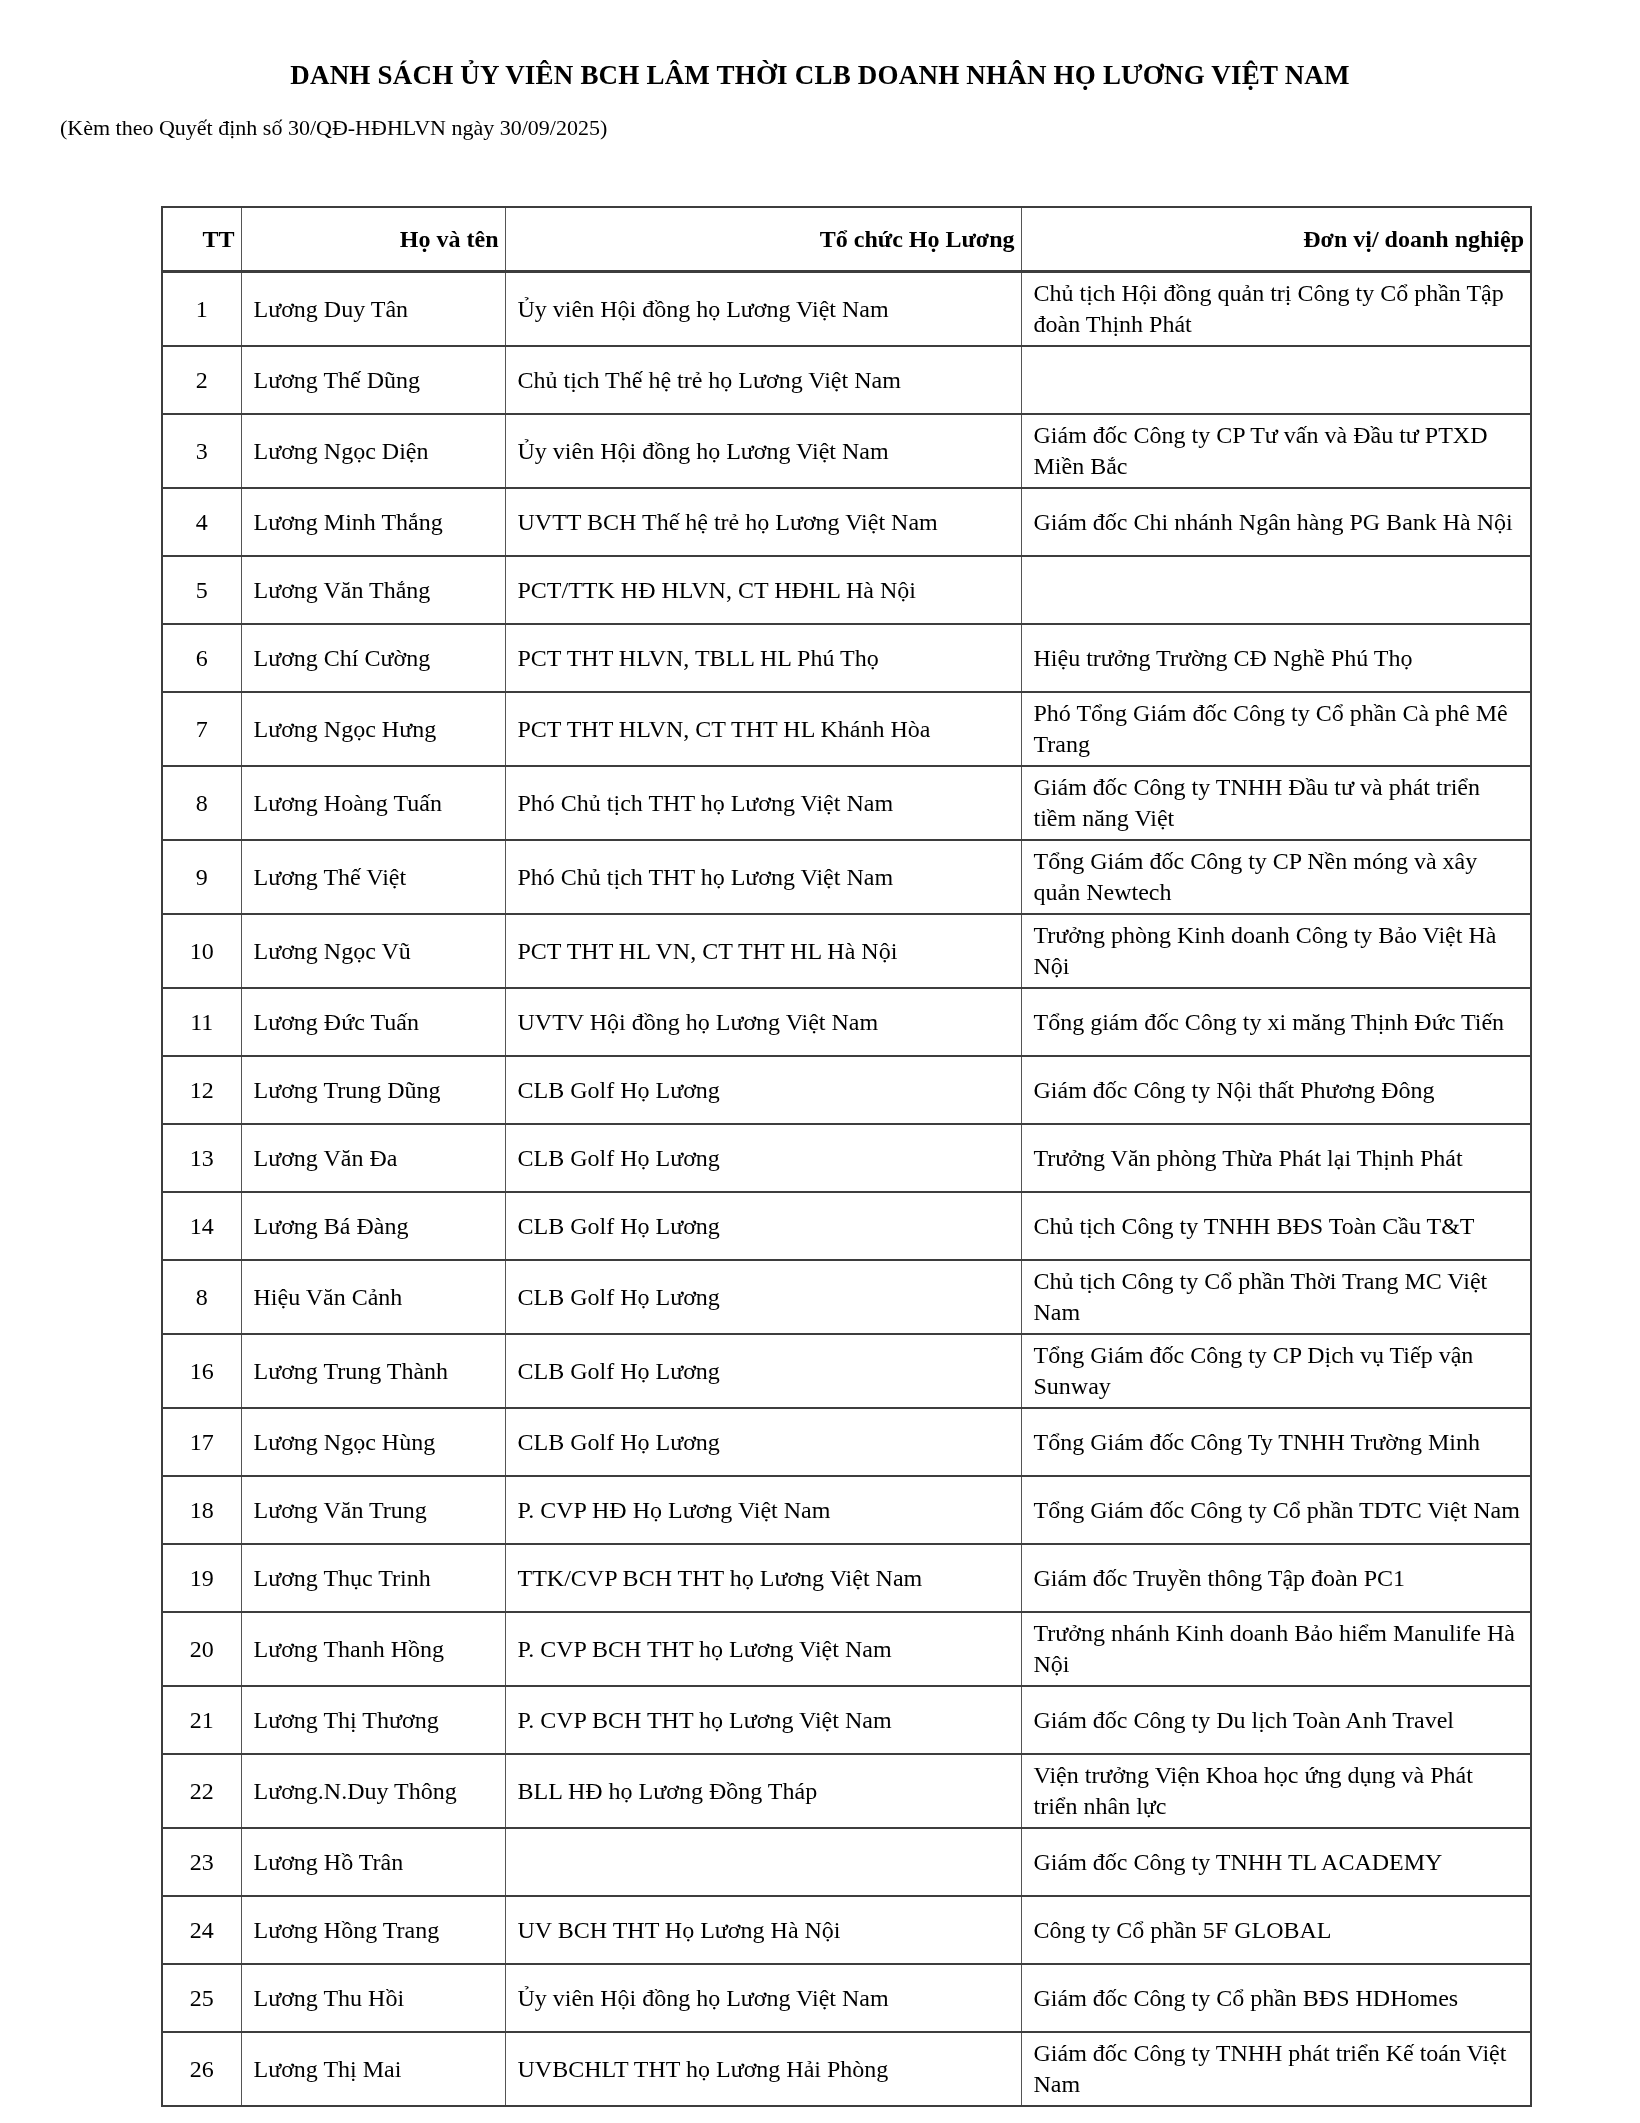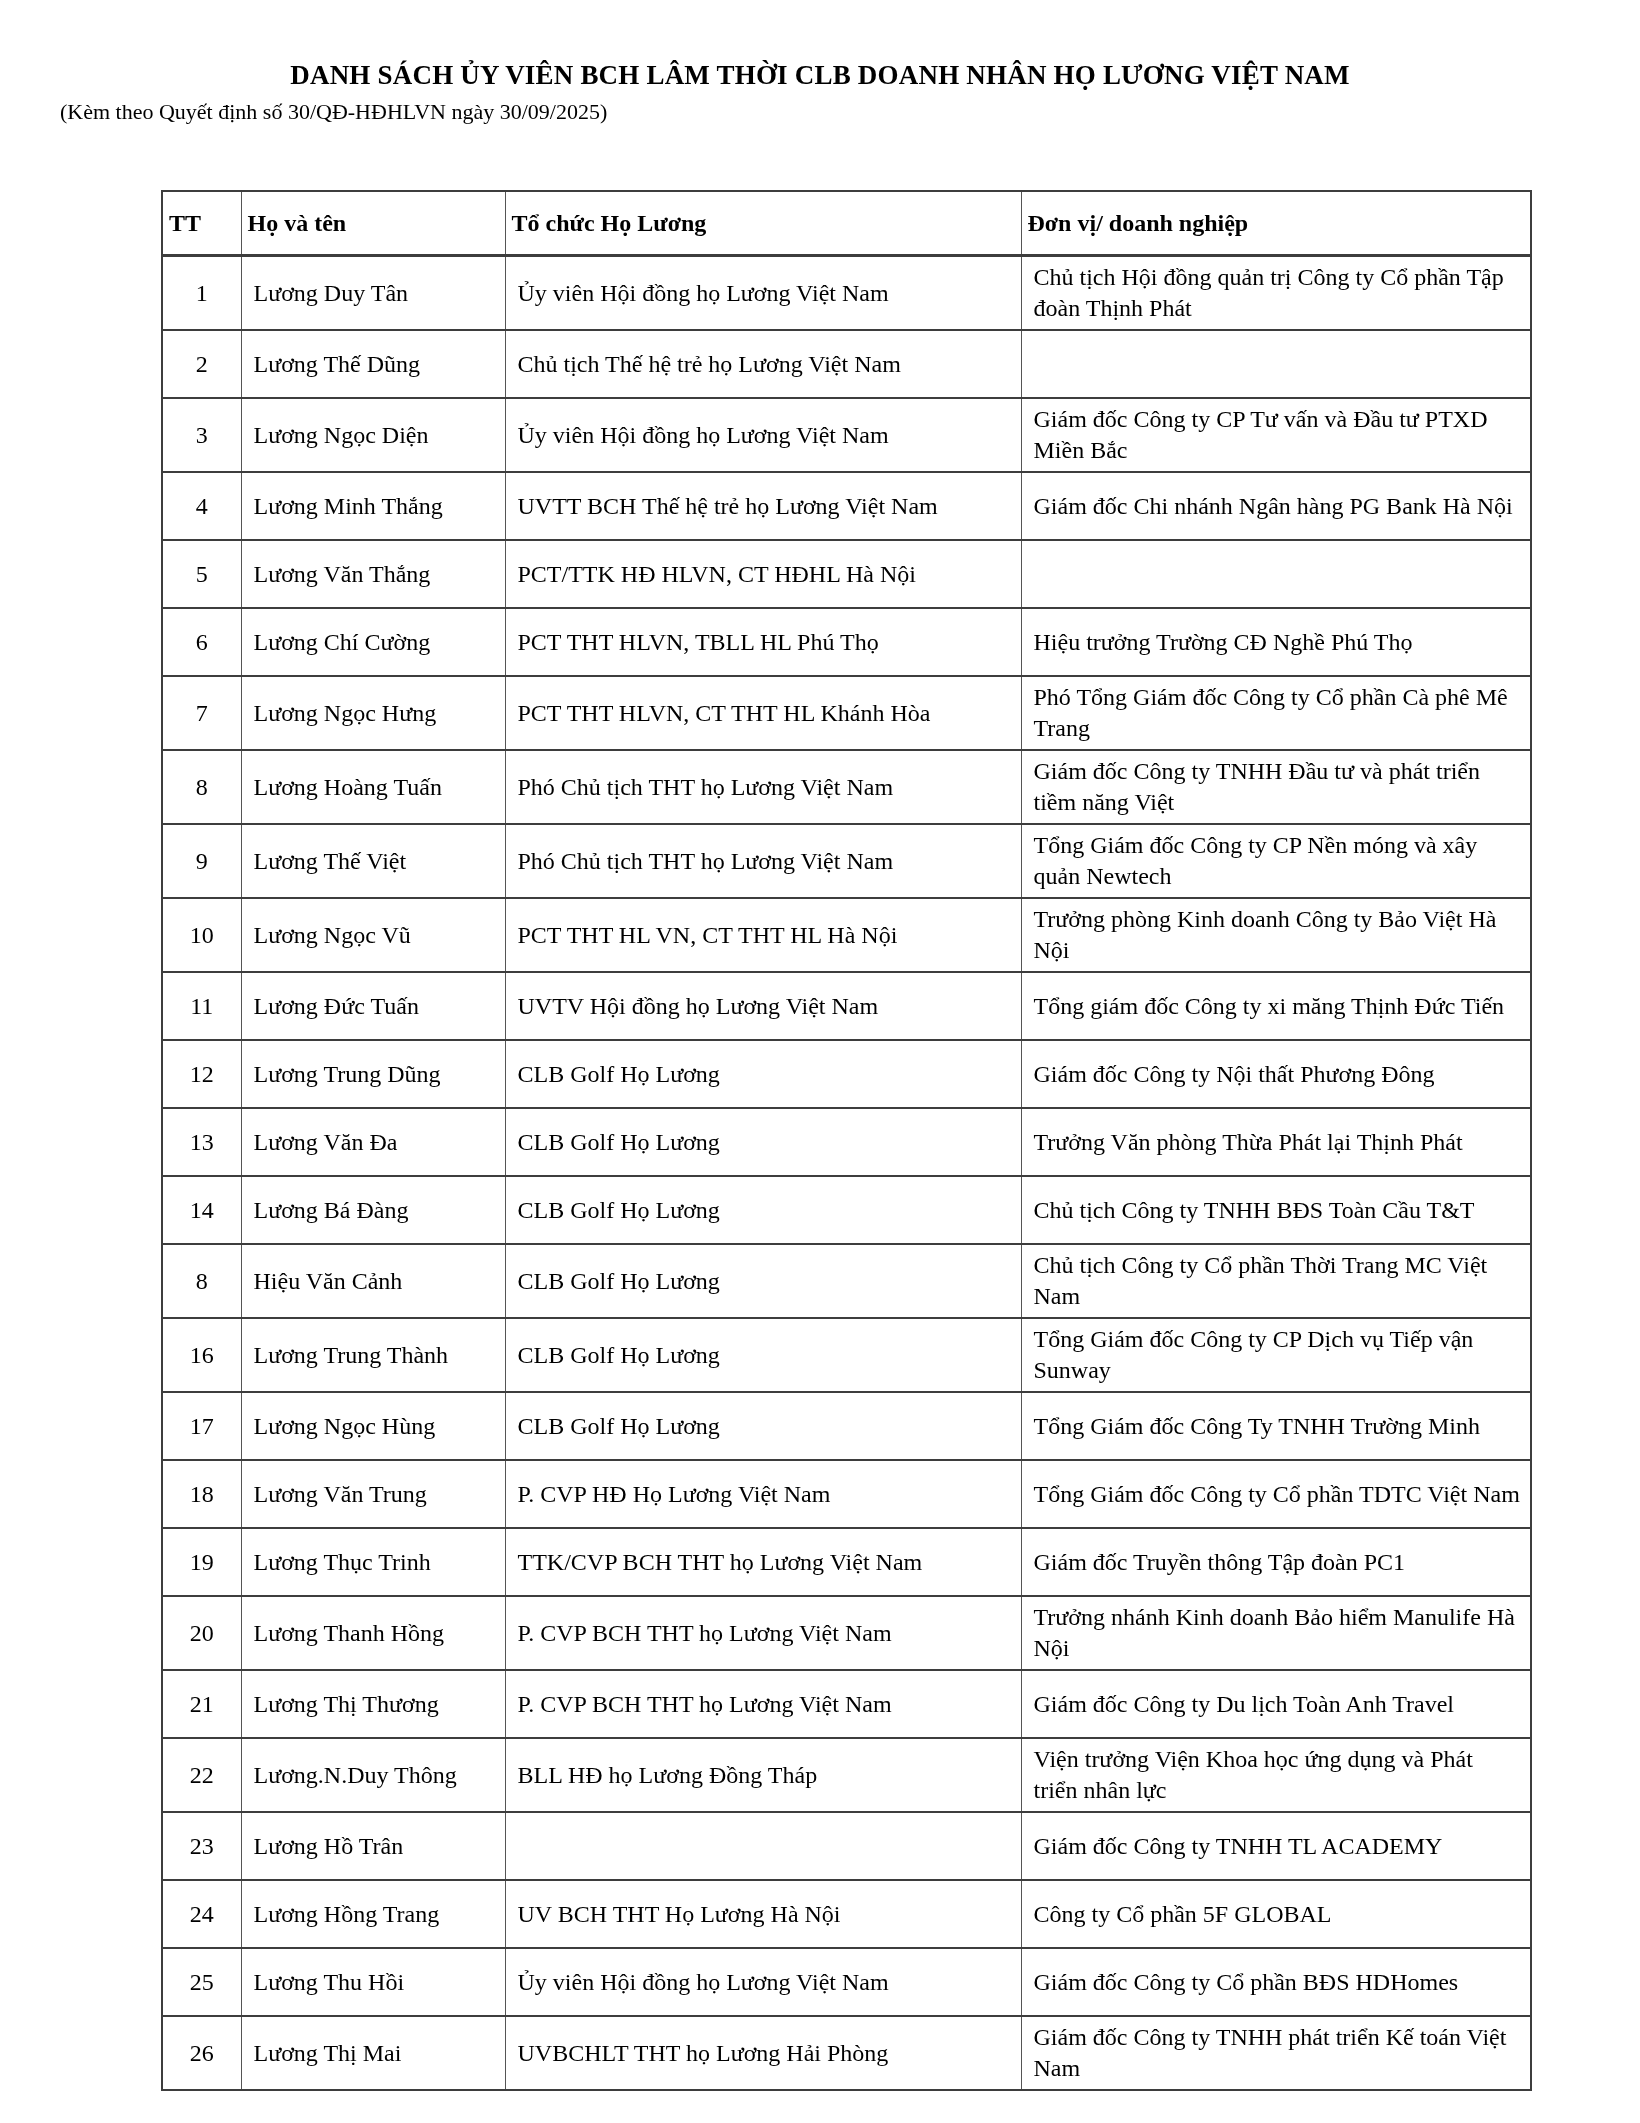--- a/index.html
+++ b/index.html
@@ -16,21 +16,21 @@
     height: 2123px;
     box-sizing: border-box;
     padding-top: 58px;
     overflow: hidden;
   }
   .doc-title {
     text-align: center;
     font-size: 27px;
     font-weight: bold;
     letter-spacing: 0.2px;
-    margin: 0 60px 4px 60px;
+    margin: 0 60px 20px 60px;
     line-height: 34px;
   }
   .doc-subtitle {
     font-size: 22px;
     font-weight: normal;
     margin: 0 60px;
     line-height: 32px;
   }
   table.roster {
     border-collapse: collapse;
@@ -42,21 +42,21 @@
   table.roster col.c-tt      { width: 79px;  }
   table.roster col.c-name    { width: 264px; }
   table.roster col.c-org     { width: 516px; }
   table.roster col.c-company { width: 510px; }
   table.roster th {
     border-left: 1px solid #555555;
     border-right: 1px solid #555555;
     border-bottom: 3px solid #3d3d3d;
     font-size: 24px;
     font-weight: bold;
-    text-align: left;
+    text-align: right;
     padding: 16px 6px;
     line-height: 30px;
   }
   table.roster td {
     border: 1px solid #555555;
     border-top: 2px solid #3d3d3d;
     border-bottom: 2px solid #3d3d3d;
     font-size: 24px;
     vertical-align: middle;
     padding: 5px 10px 5px 12px;

